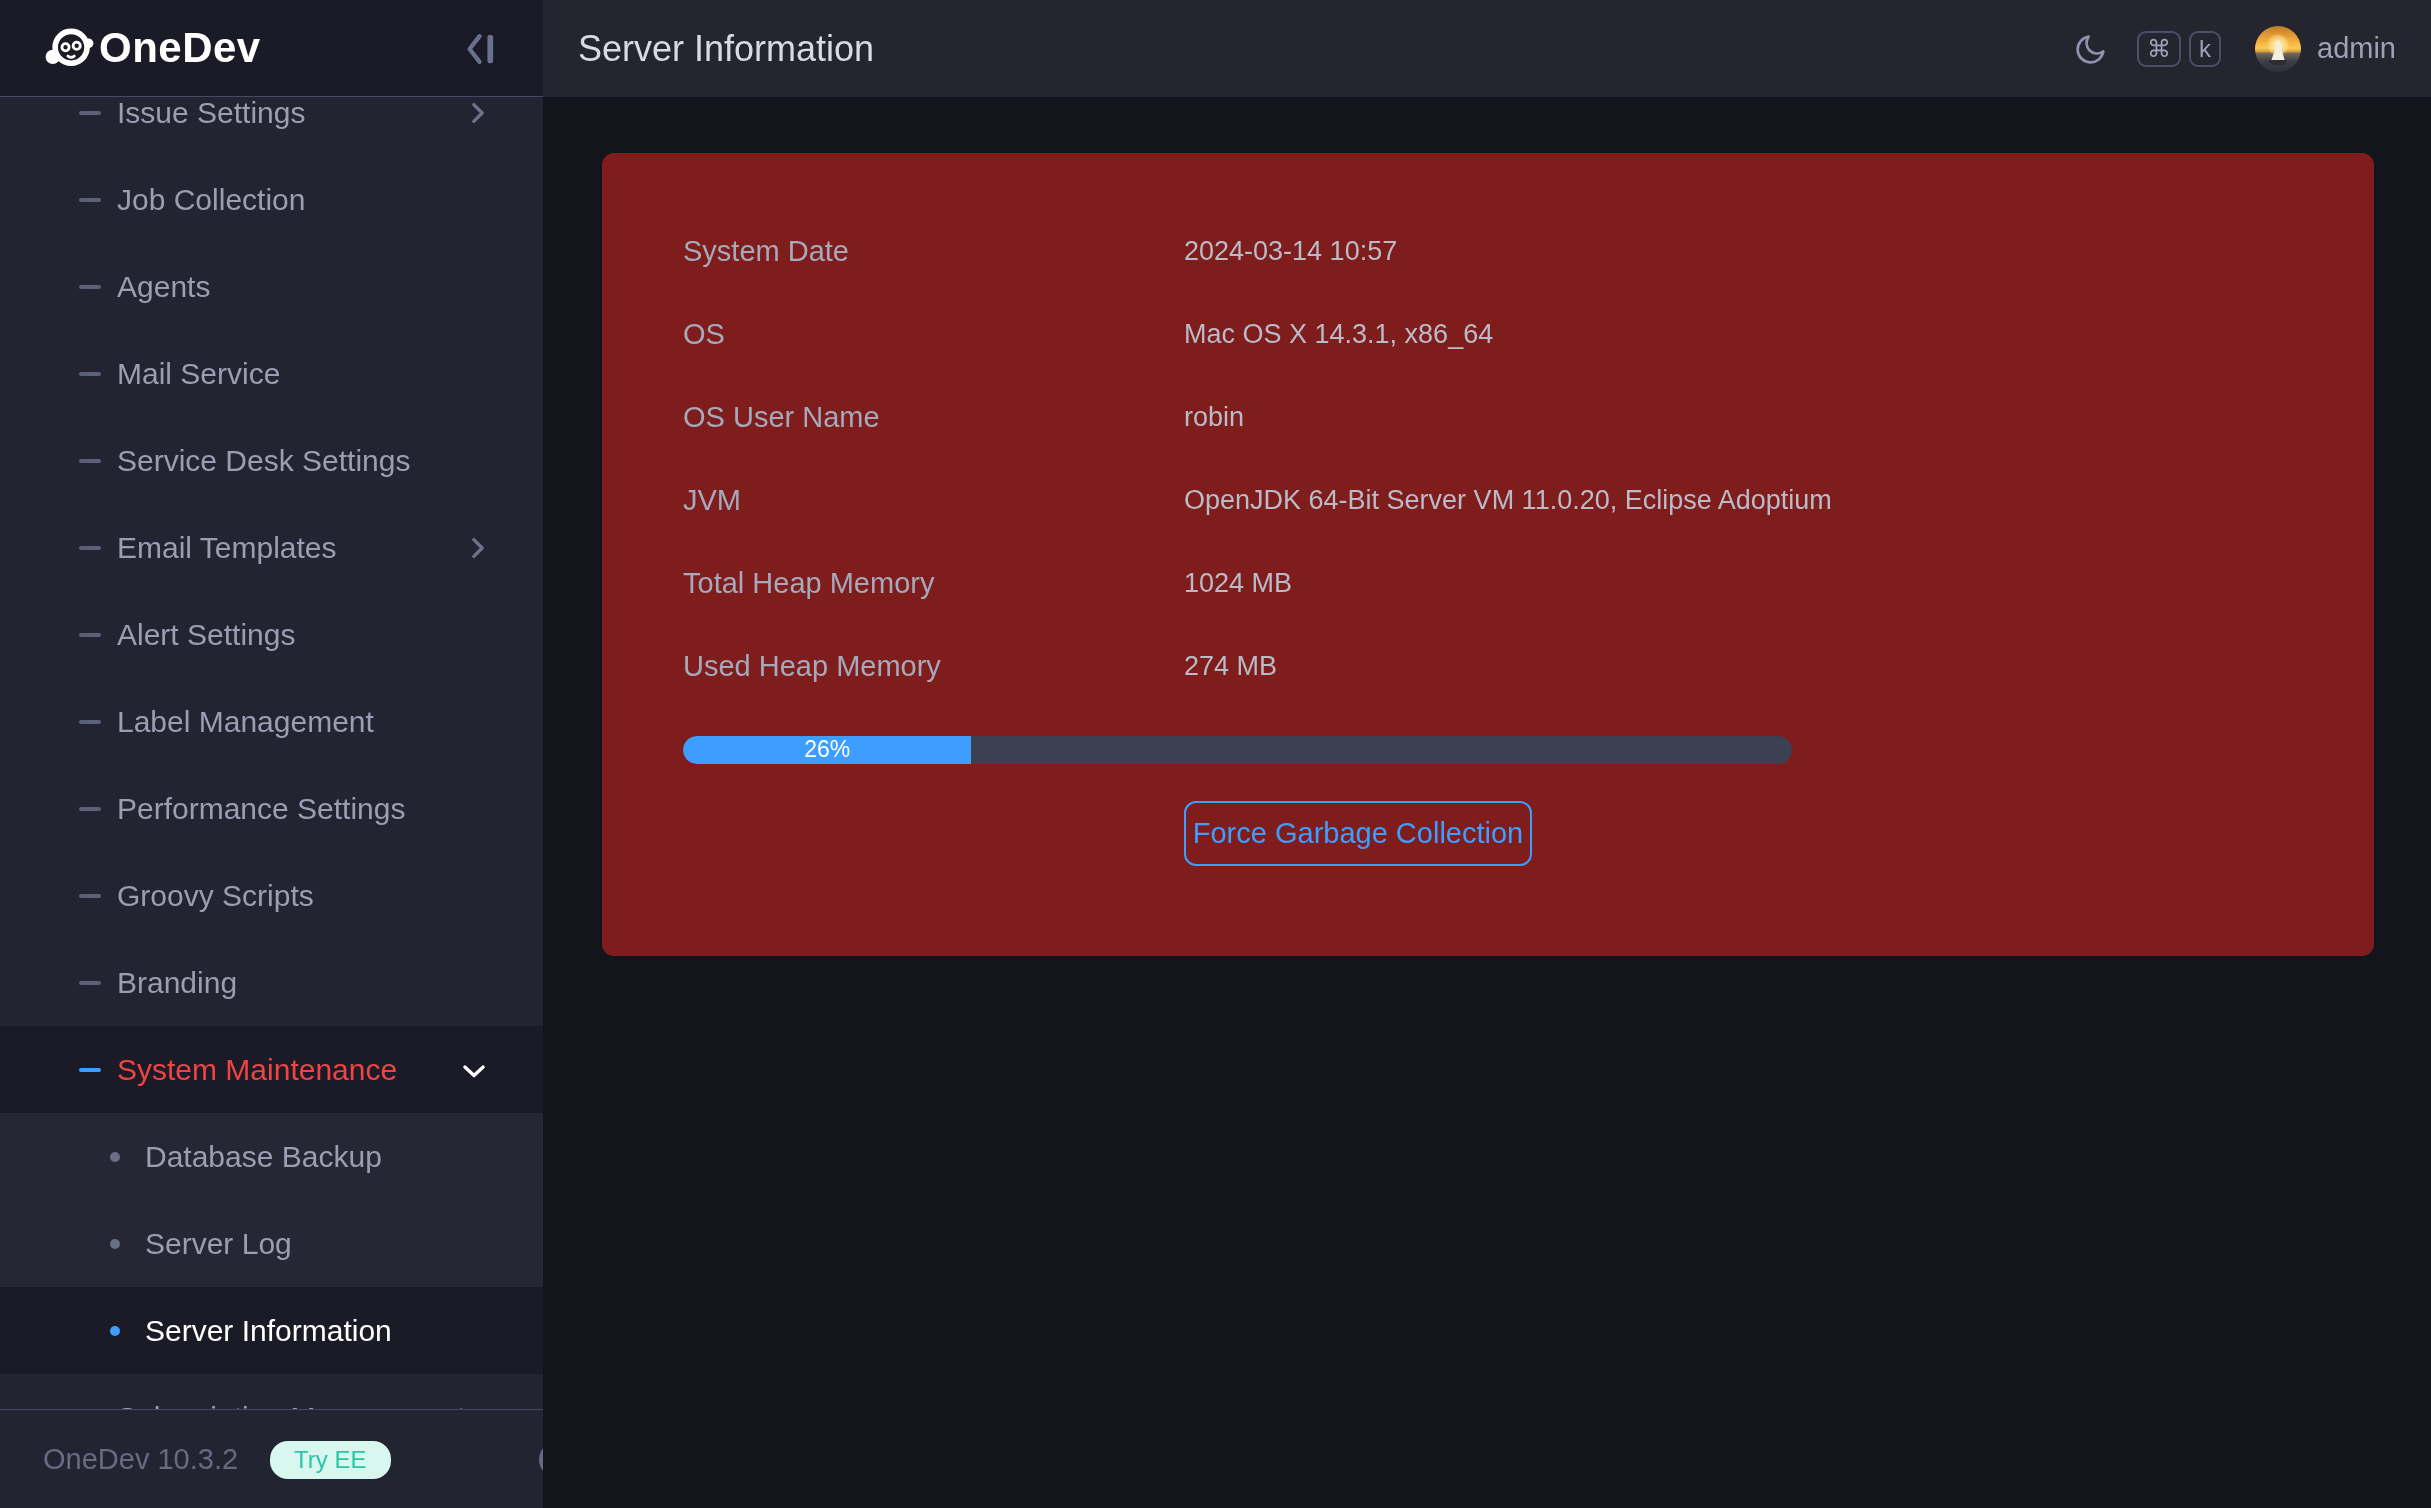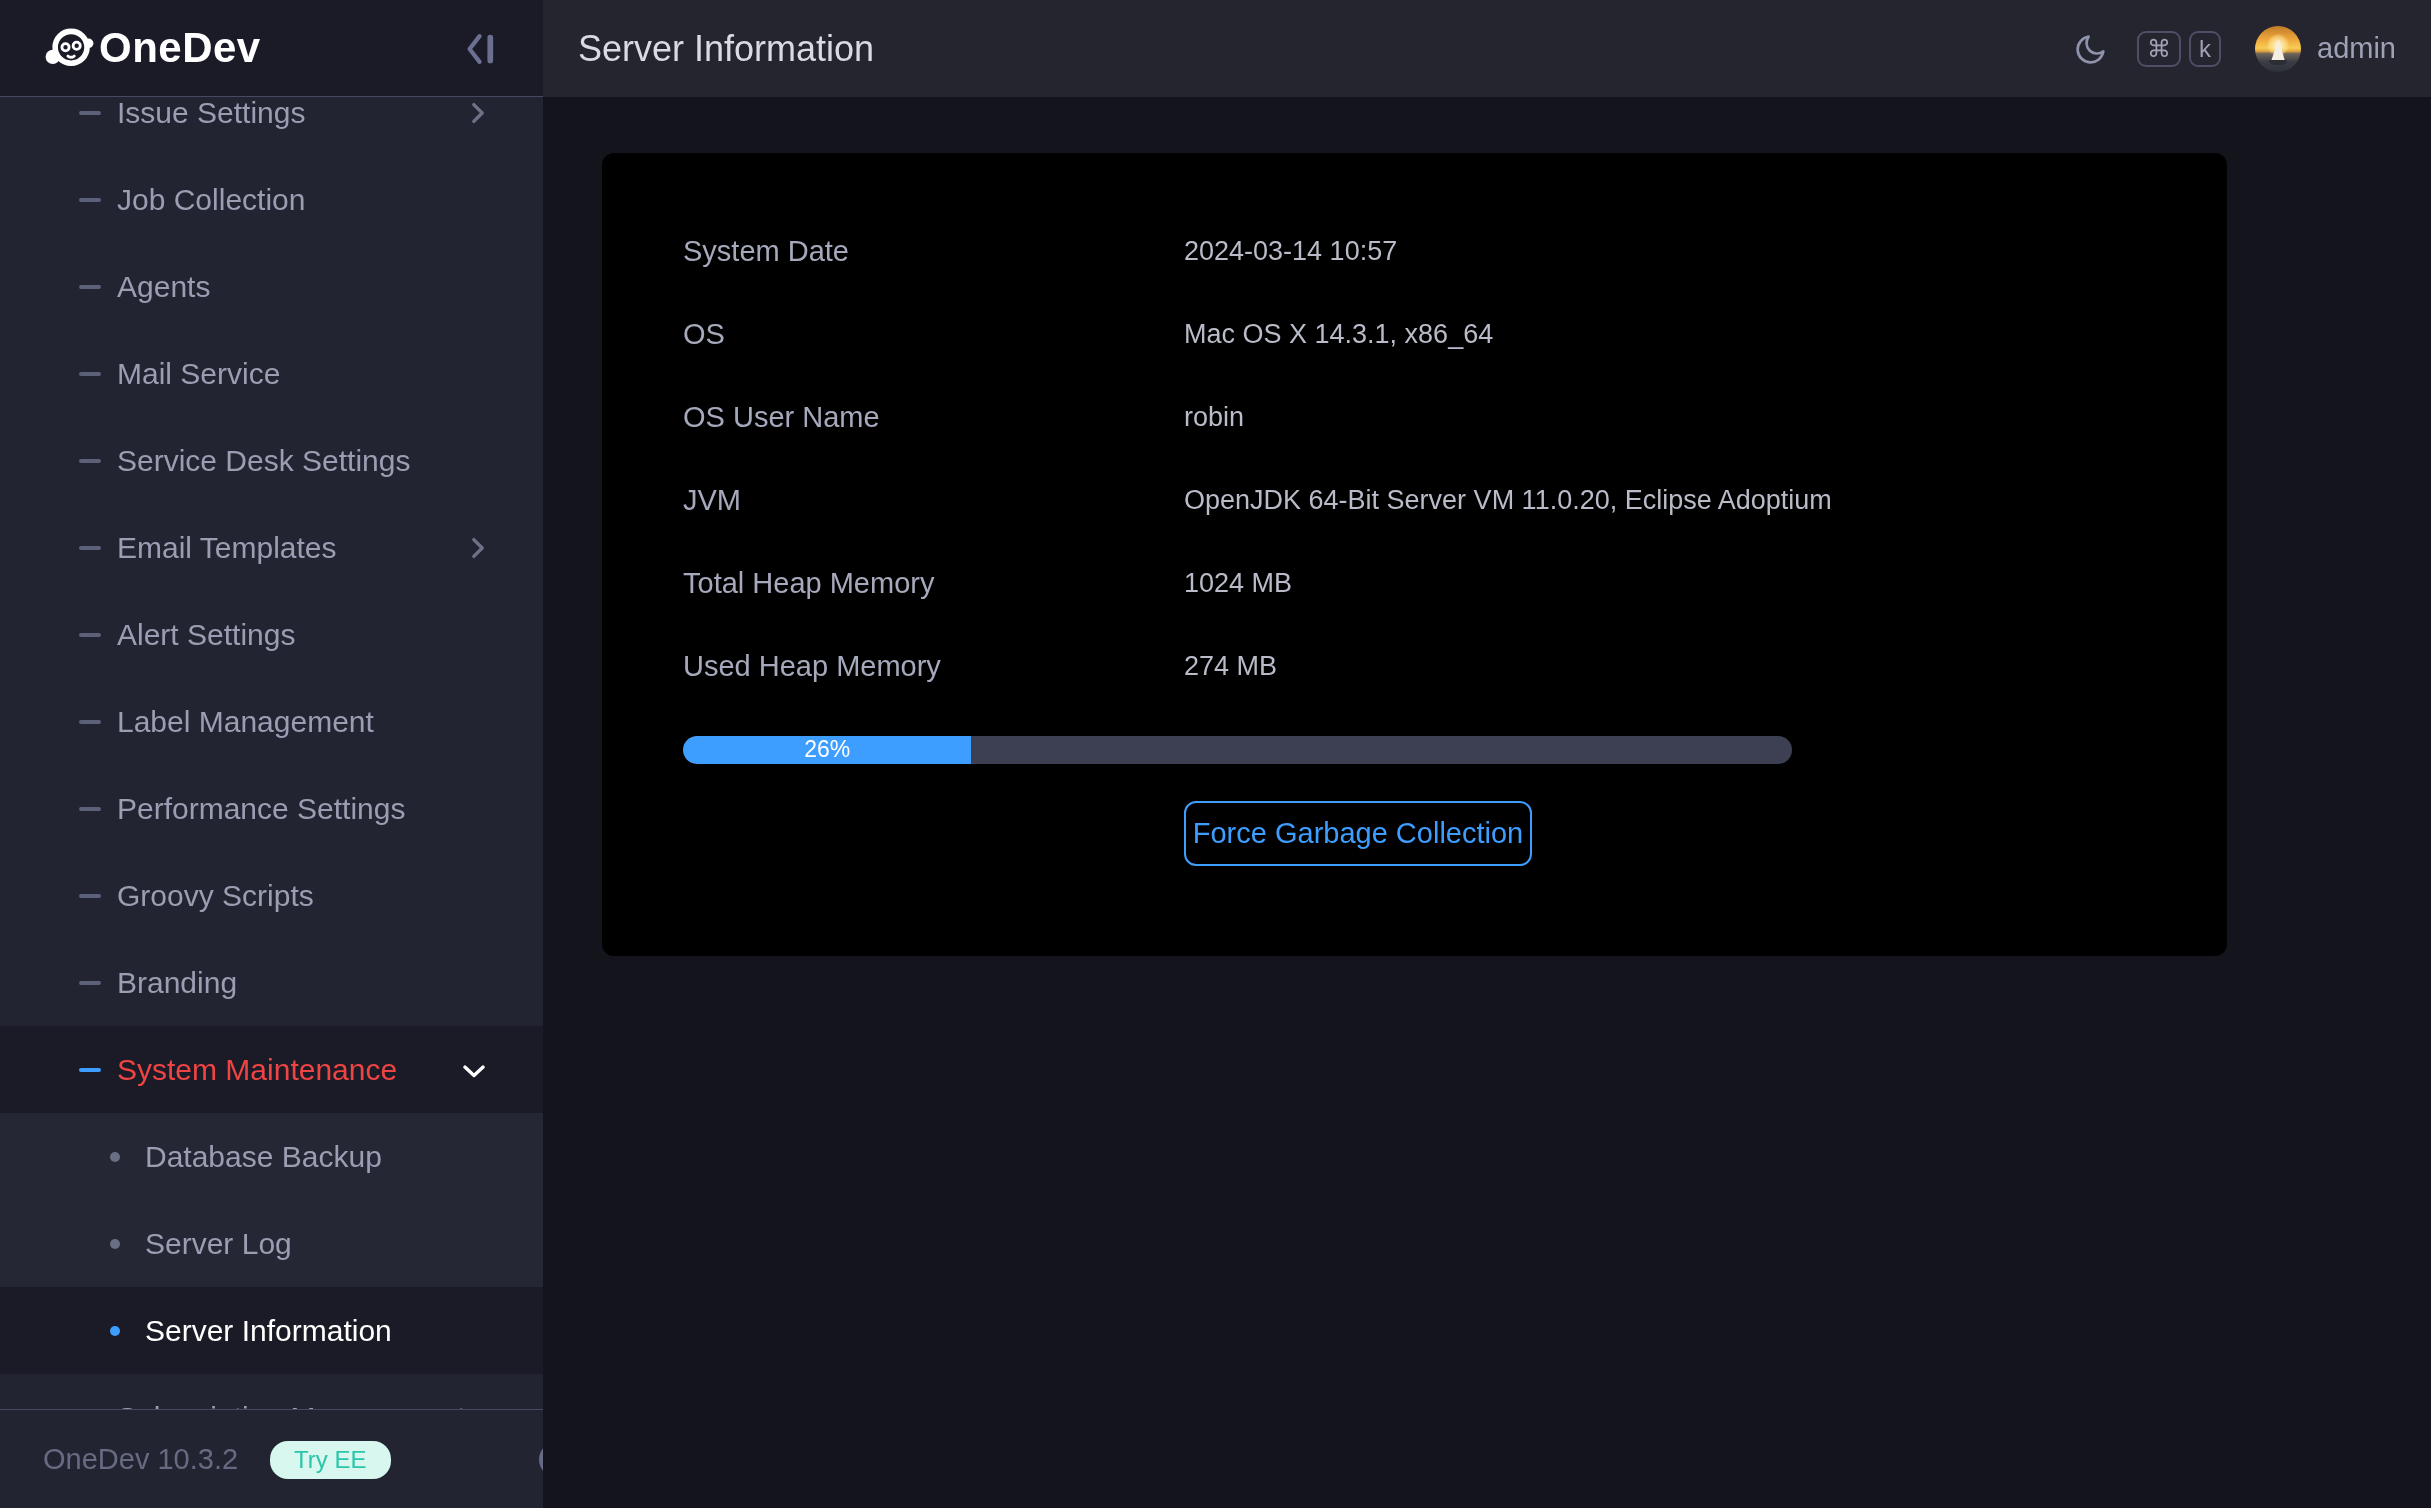--- a/index.html
+++ b/index.html
@@ -109,22 +109,22 @@
     position:absolute; left:50%; top:74%; width:18px; height:5px; margin-left:-9px;
     background:#2c2e33; border-radius:0 0 8px 8px;
   }
   .user-name { margin-left:16px; font-size:29px; color:#9fa2b6; cursor:pointer; }
 
   .content {
     position:absolute; left:0; top:97px; width:1889px; height:1412px;
     background:#14151c;
   }
   .card {
-    position:absolute; left:59px; top:56px; width:1625px; height:803px;
-    background:#000000; border-radius:12px; padding-top:57px;
+    position:absolute; left:59px; top:56px; width:1772px; height:803px;
+    background:#7f1d1d; border-radius:12px; padding-top:57px;
   }
   .info-row {
     height:83px; display:flex; align-items:center; padding-left:81px;
   }
   .info-label { width:501px; font-size:29px; color:#a6a9bb; flex:none; }
   .info-value { font-size:27px; color:#b9bcc8; }
 
   .progress-track {
     width:1109px; height:28px; border-radius:14px; background:#3d3f52;
     overflow:hidden; position:relative;

